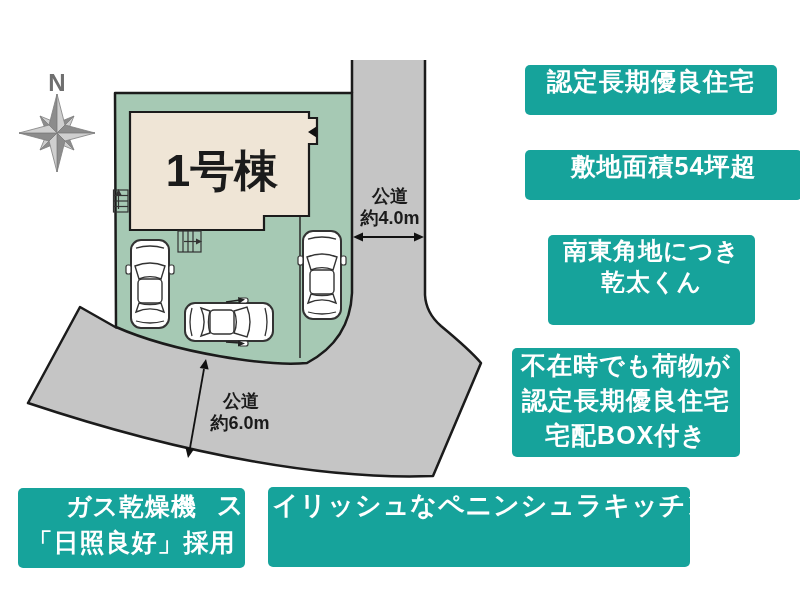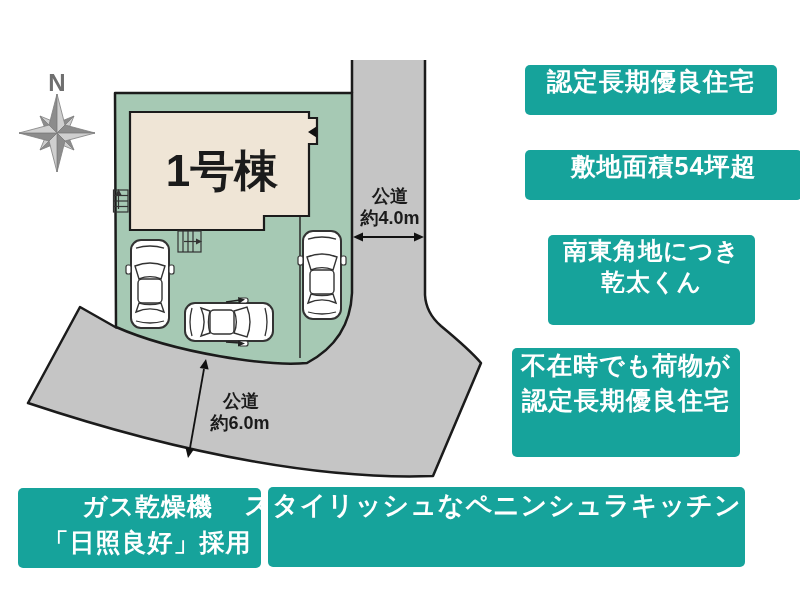--- a/index.html
+++ b/index.html
@@ -12,22 +12,22 @@
   .badge{
     position:absolute;background:#16A39B;color:#ffffff;border-radius:5px;
     display:flex;flex-direction:column;align-items:center;justify-content:flex-start;
     font-weight:bold;text-align:center;letter-spacing:1px;line-height:1.3;
   }
   .badge span{display:block;white-space:nowrap;}
   .b1{left:525px;top:65px;width:252px;height:50px;font-size:25px;}
   .b2{left:525px;top:150px;width:277px;height:50px;font-size:25px;}
   .b3{left:548px;top:235px;width:207px;height:90px;font-size:24px;}
   .b4{left:512px;top:348px;width:228px;height:109px;font-size:25px;line-height:1.4;}
-  .b5{left:18px;top:488px;width:227px;height:80px;font-size:25px;line-height:1.45;padding-left:16px;}
-  .b6{left:268px;top:487px;width:477px;height:80px;font-size:26px;line-height:1.45;}
+  .b5{left:18px;top:488px;width:227px;height:80px;font-size:25px;line-height:1.45;}
+  .b6{left:268px;top:487px;width:422px;height:80px;font-size:26px;line-height:1.45;}
 </style>
 </head>
 <body>
 
 <div class="canvas">
 
   <svg class="plan-svg" width="800" height="599" viewBox="0 0 800 599">
     <defs>
       <g id="car-top">
         <rect x="-19" y="-44" width="38" height="88" rx="10" fill="#ffffff" stroke="#333333" stroke-width="2"></rect>
@@ -133,20 +133,21 @@
   <div class="badge b2">
     <span>敷地面積54坪超</span>
   </div>
   <div class="badge b3">
     <span>南東角地につき</span>
     <span>乾太くん</span>
   </div>
   <div class="badge b4">
     <span>不在時でも荷物が</span>
     <span>認定長期優良住宅</span>
+    <span>宅配BOX付き</span>
   </div>
   <div class="badge b5">
     <span>ガス乾燥機</span>
     <span>「日照良好」採用</span>
   </div>
   <div class="badge b6">
     <span>スタイリッシュなペニンシュラキッチン＆</span>
   </div>
 
 </div>

